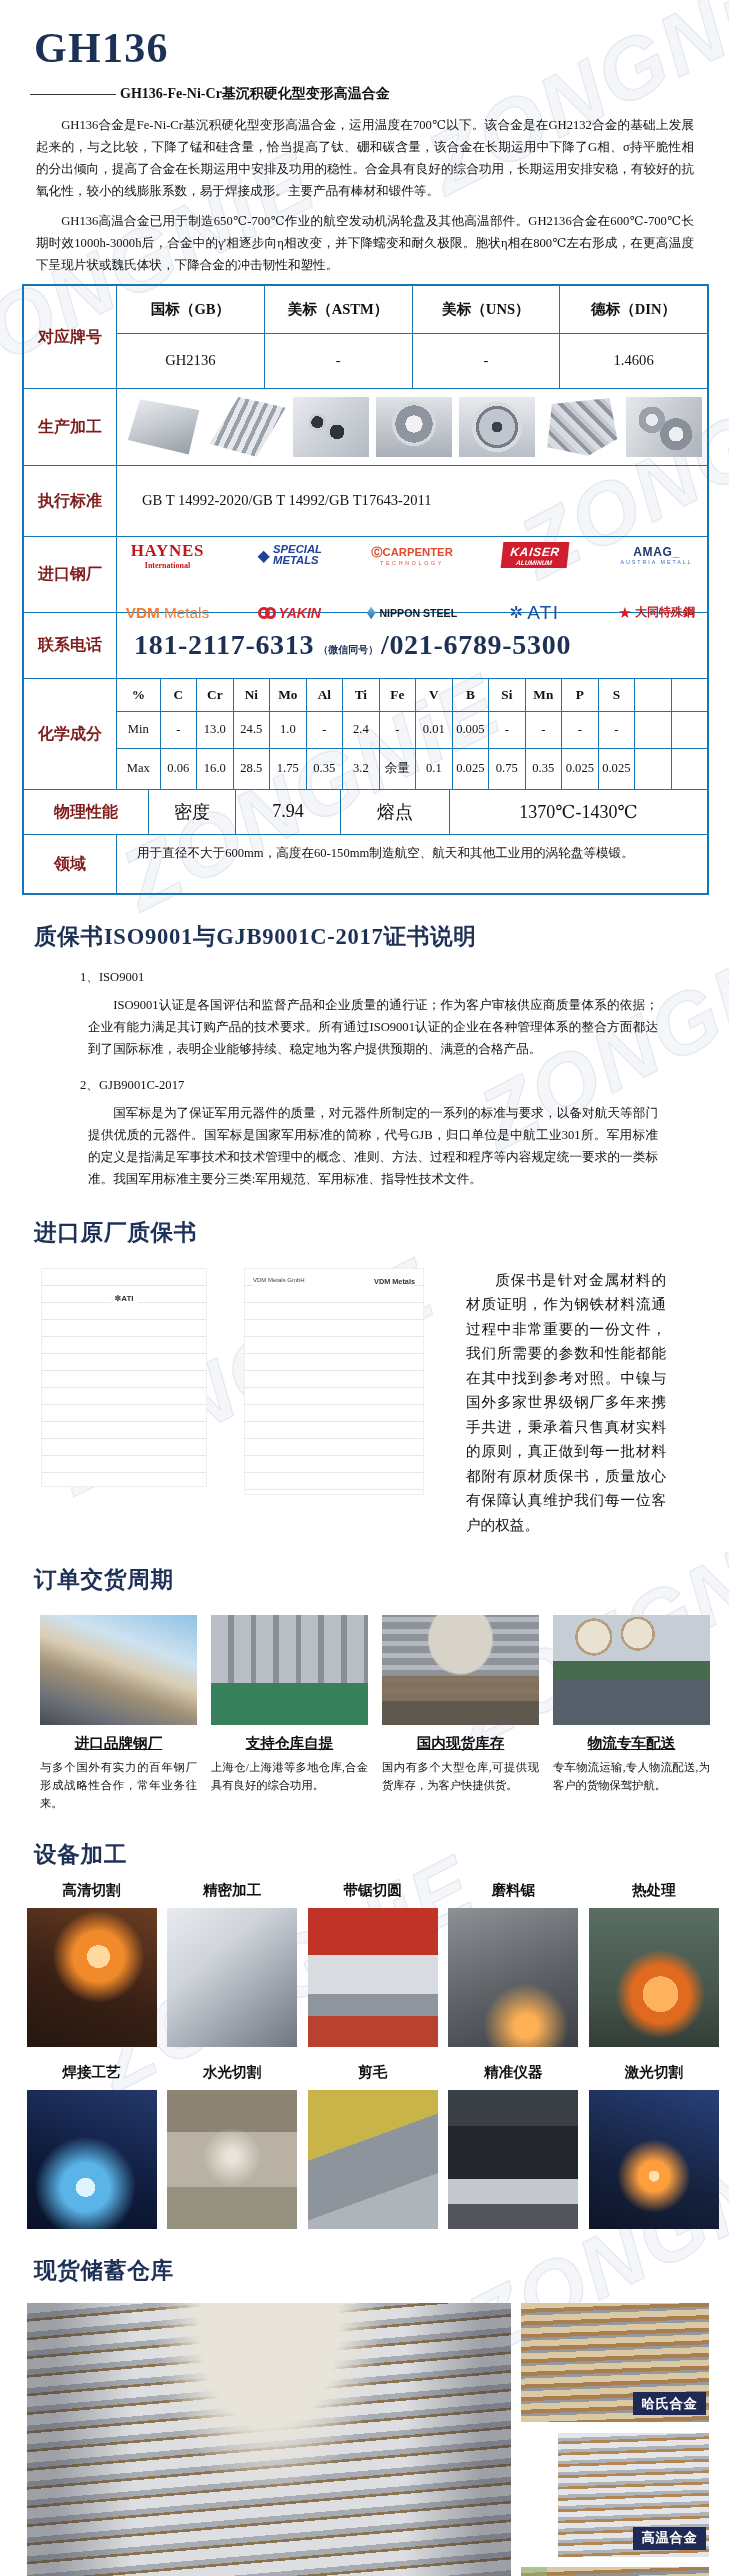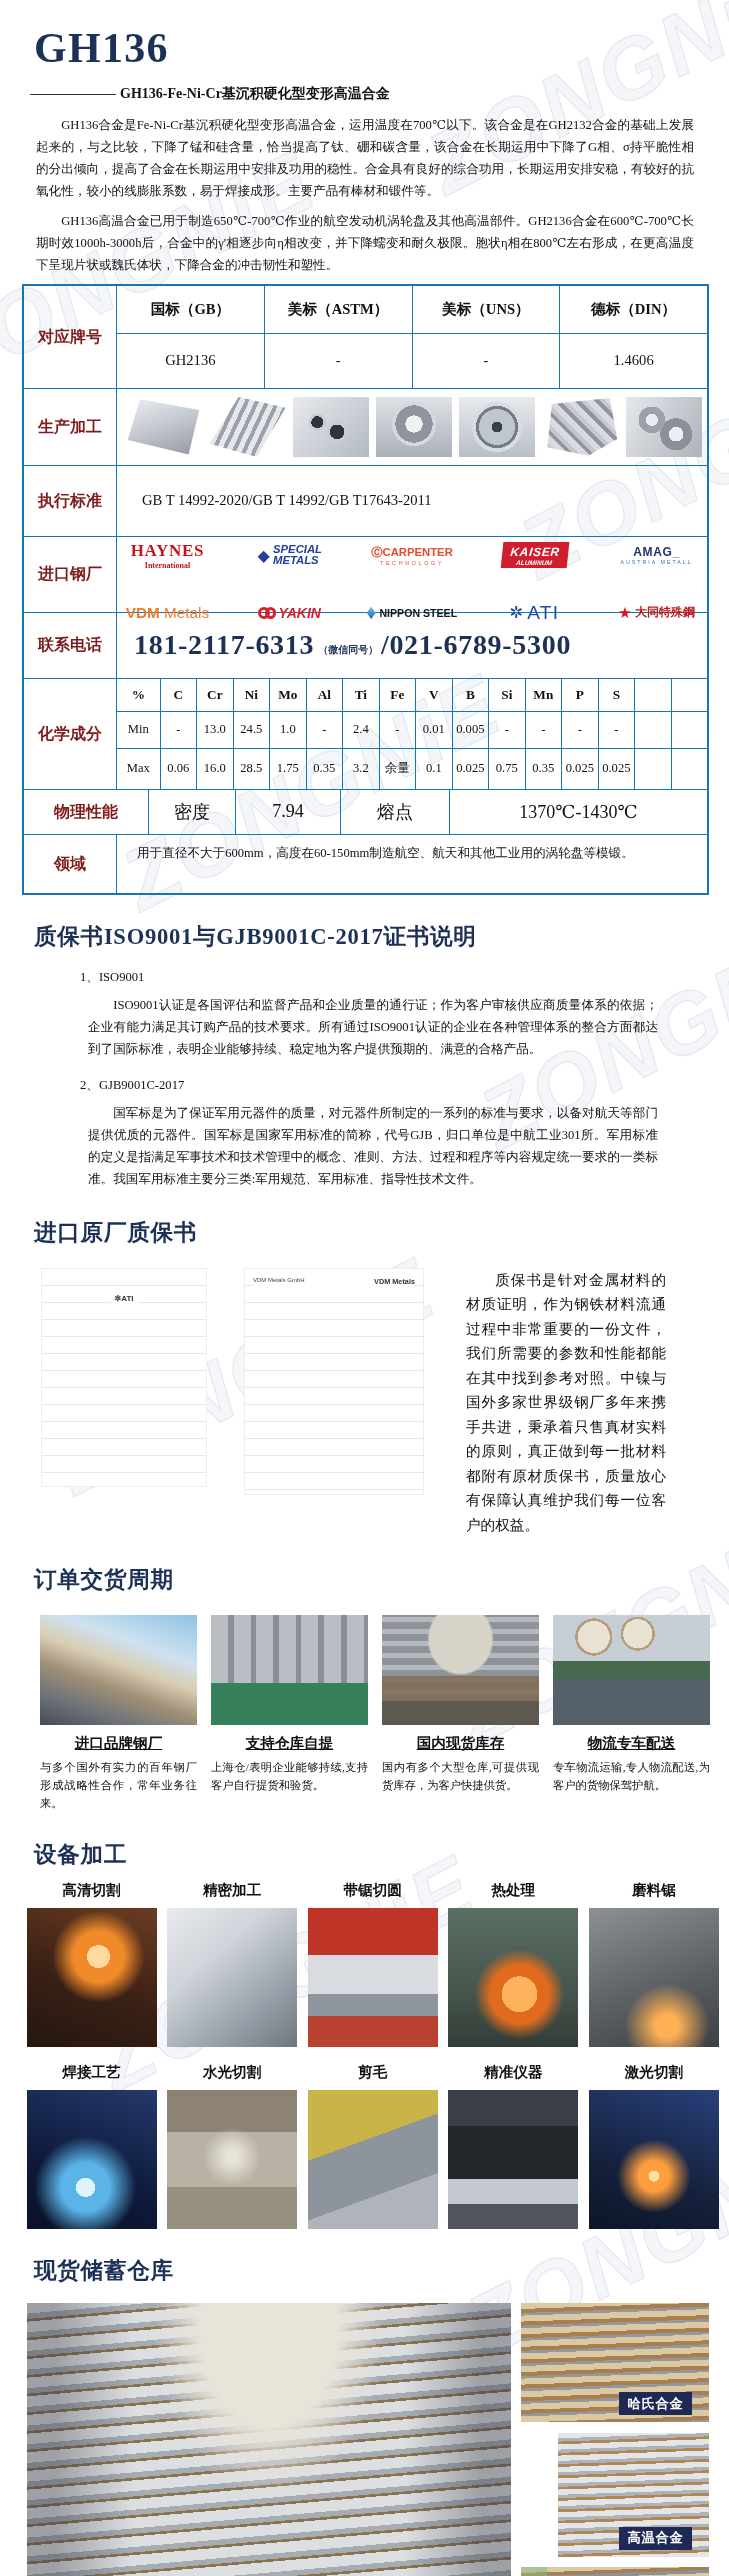--- a/index.html
+++ b/index.html
@@ -150,21 +150,21 @@
   .wleft { width:484px; height:378px; position:relative;
            background:linear-gradient(180deg,rgba(0,0,0,0) 0 88%,#3b8f68 88%),
                       linear-gradient(90deg,rgba(40,45,55,.35) 0 6%,rgba(0,0,0,0) 22% 78%,rgba(40,45,55,.35) 94%),
                       radial-gradient(ellipse at 50% 6%,#e8e4da 0 20%,rgba(0,0,0,0) 34%),
                       repeating-linear-gradient(175deg,#dcdee1 0 10.6px,#a7acb3 10.6px 16px,#8c7350 16px 18.6px); }
   .wright { display:flex; flex-direction:column; gap:10.6px; width:188px; }
   .wimg { position:relative; height:119px; }
   .wp-1 { background:repeating-linear-gradient(178deg,#dbc9a4 0 6px,#a97f4f 6px 10px,#93999f 10px 12.6px); }
   .wp-2 { background:repeating-linear-gradient(178deg,#e3e5e8 0 5.3px,#aeb3ba 5.3px 8.6px,#b08753 8.6px 11.3px); }
   .wp-3 { background:linear-gradient(90deg,rgba(140,185,125,.55) 0 14%,rgba(0,0,0,0) 14%),repeating-linear-gradient(178deg,#d9cba8 0 6px,#a97f4f 6px 9.3px,#8d9298 9.3px 12.6px); }
-  .wtag { position:absolute; right:17px; bottom:6.6px; background:#1e2a55; color:#fff; font-size:13.3px; font-weight:bold; padding:2.7px 8.6px; letter-spacing:0.7px; }
+  .wtag { position:absolute; right:3px; bottom:6.6px; background:#1e2a55; color:#fff; font-size:13.3px; font-weight:bold; padding:2.7px 8.6px; letter-spacing:0.7px; }
 </style>
 </head>
 <body>
 
 <div class="wm" style="left:411px; top:26.5px;">ZONGNiE</div>
 <div class="wm" style="left:-80px; top:219px;">ZONGNiE</div>
 <div class="wm" style="left:504px; top:411px;">ZONGNiE</div>
 <div class="wm" style="left:106px; top:743px;">ZONGNiE</div>
 <div class="wm" style="left:464px; top:982px;">ZONGNiE</div>
 <div class="wm" style="left:40px; top:1327px;">ZONGNiE</div>
@@ -394,21 +394,21 @@
   <h2 class="sec-h">订单交货周期</h2>
   <div class="dgrid">
     <div class="dcol">
       <div class="dimg dv-1"></div>
       <div class="dcap">进口品牌钢厂</div>
       <div class="ddesc">与多个国外有实力的百年钢厂形成战略性合作，常年业务往来。</div>
     </div>
     <div class="dcol">
       <div class="dimg dv-2"></div>
       <div class="dcap">支持仓库自提</div>
-      <div class="ddesc">上海仓/表明企业能够持续,支持客户自行提货和验货。</div>
+      <div class="ddesc">上海仓/上海港等多地仓库,合金具有良好的综合功用。</div>
     </div>
     <div class="dcol">
       <div class="dimg dv-3"></div>
       <div class="dcap">国内现货库存</div>
       <div class="ddesc">国内有多个大型仓库,可提供现货库存，为客户快捷供货。</div>
     </div>
     <div class="dcol">
       <div class="dimg dv-4"></div>
       <div class="dcap">物流专车配送</div>
       <div class="ddesc">专车物流运输,专人物流配送,为客户的货物保驾护航。</div>
@@ -423,26 +423,26 @@
     </div>
     <div class="ecol">
       <div class="ecap">精密加工</div>
       <div class="eimg eq-2"></div>
     </div>
     <div class="ecol">
       <div class="ecap">带锯切圆</div>
       <div class="eimg eq-3"></div>
     </div>
     <div class="ecol">
+      <div class="ecap">磨料锯</div>
+      <div class="eimg eq-4"></div>
+    </div>
+    <div class="ecol">
       <div class="ecap">热处理</div>
       <div class="eimg eq-5"></div>
-    </div>
-    <div class="ecol">
-      <div class="ecap">磨料锯</div>
-      <div class="eimg eq-4"></div>
     </div>
   </div>
   <div class="egrid" style="margin-top:16px;">
     <div class="ecol">
       <div class="ecap">焊接工艺</div>
       <div class="eimg eq-6"></div>
     </div>
     <div class="ecol">
       <div class="ecap">水光切割</div>
       <div class="eimg eq-7"></div>

